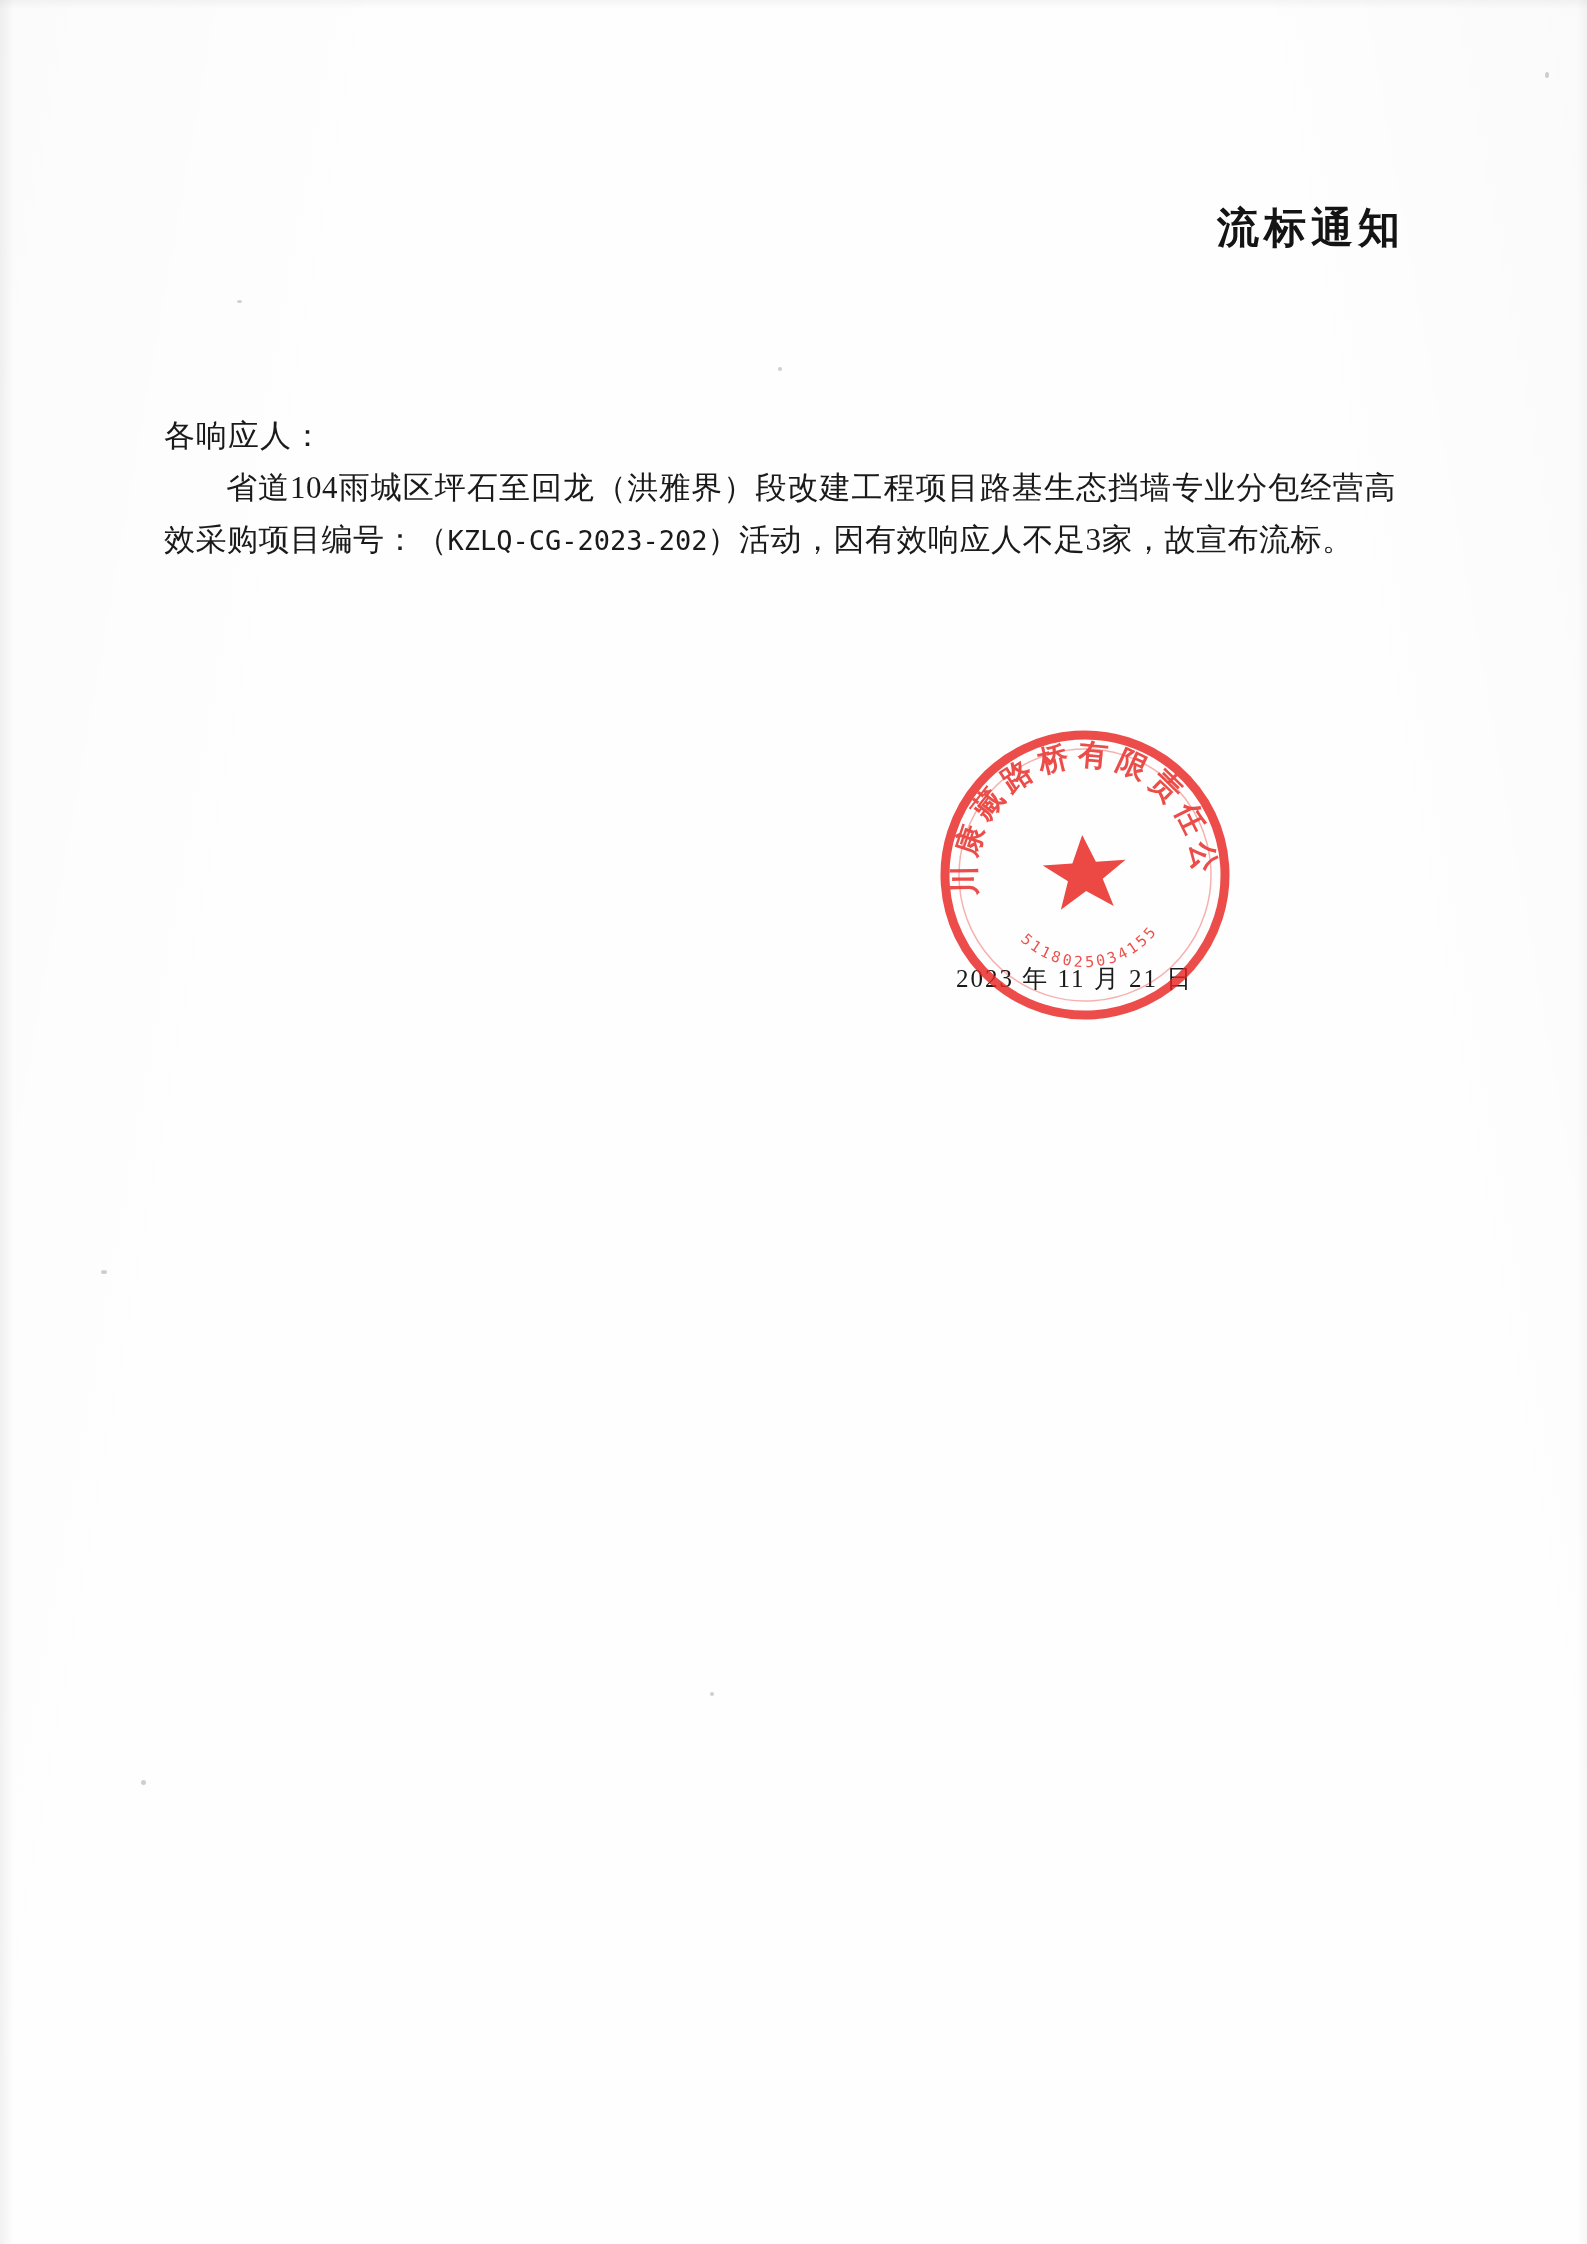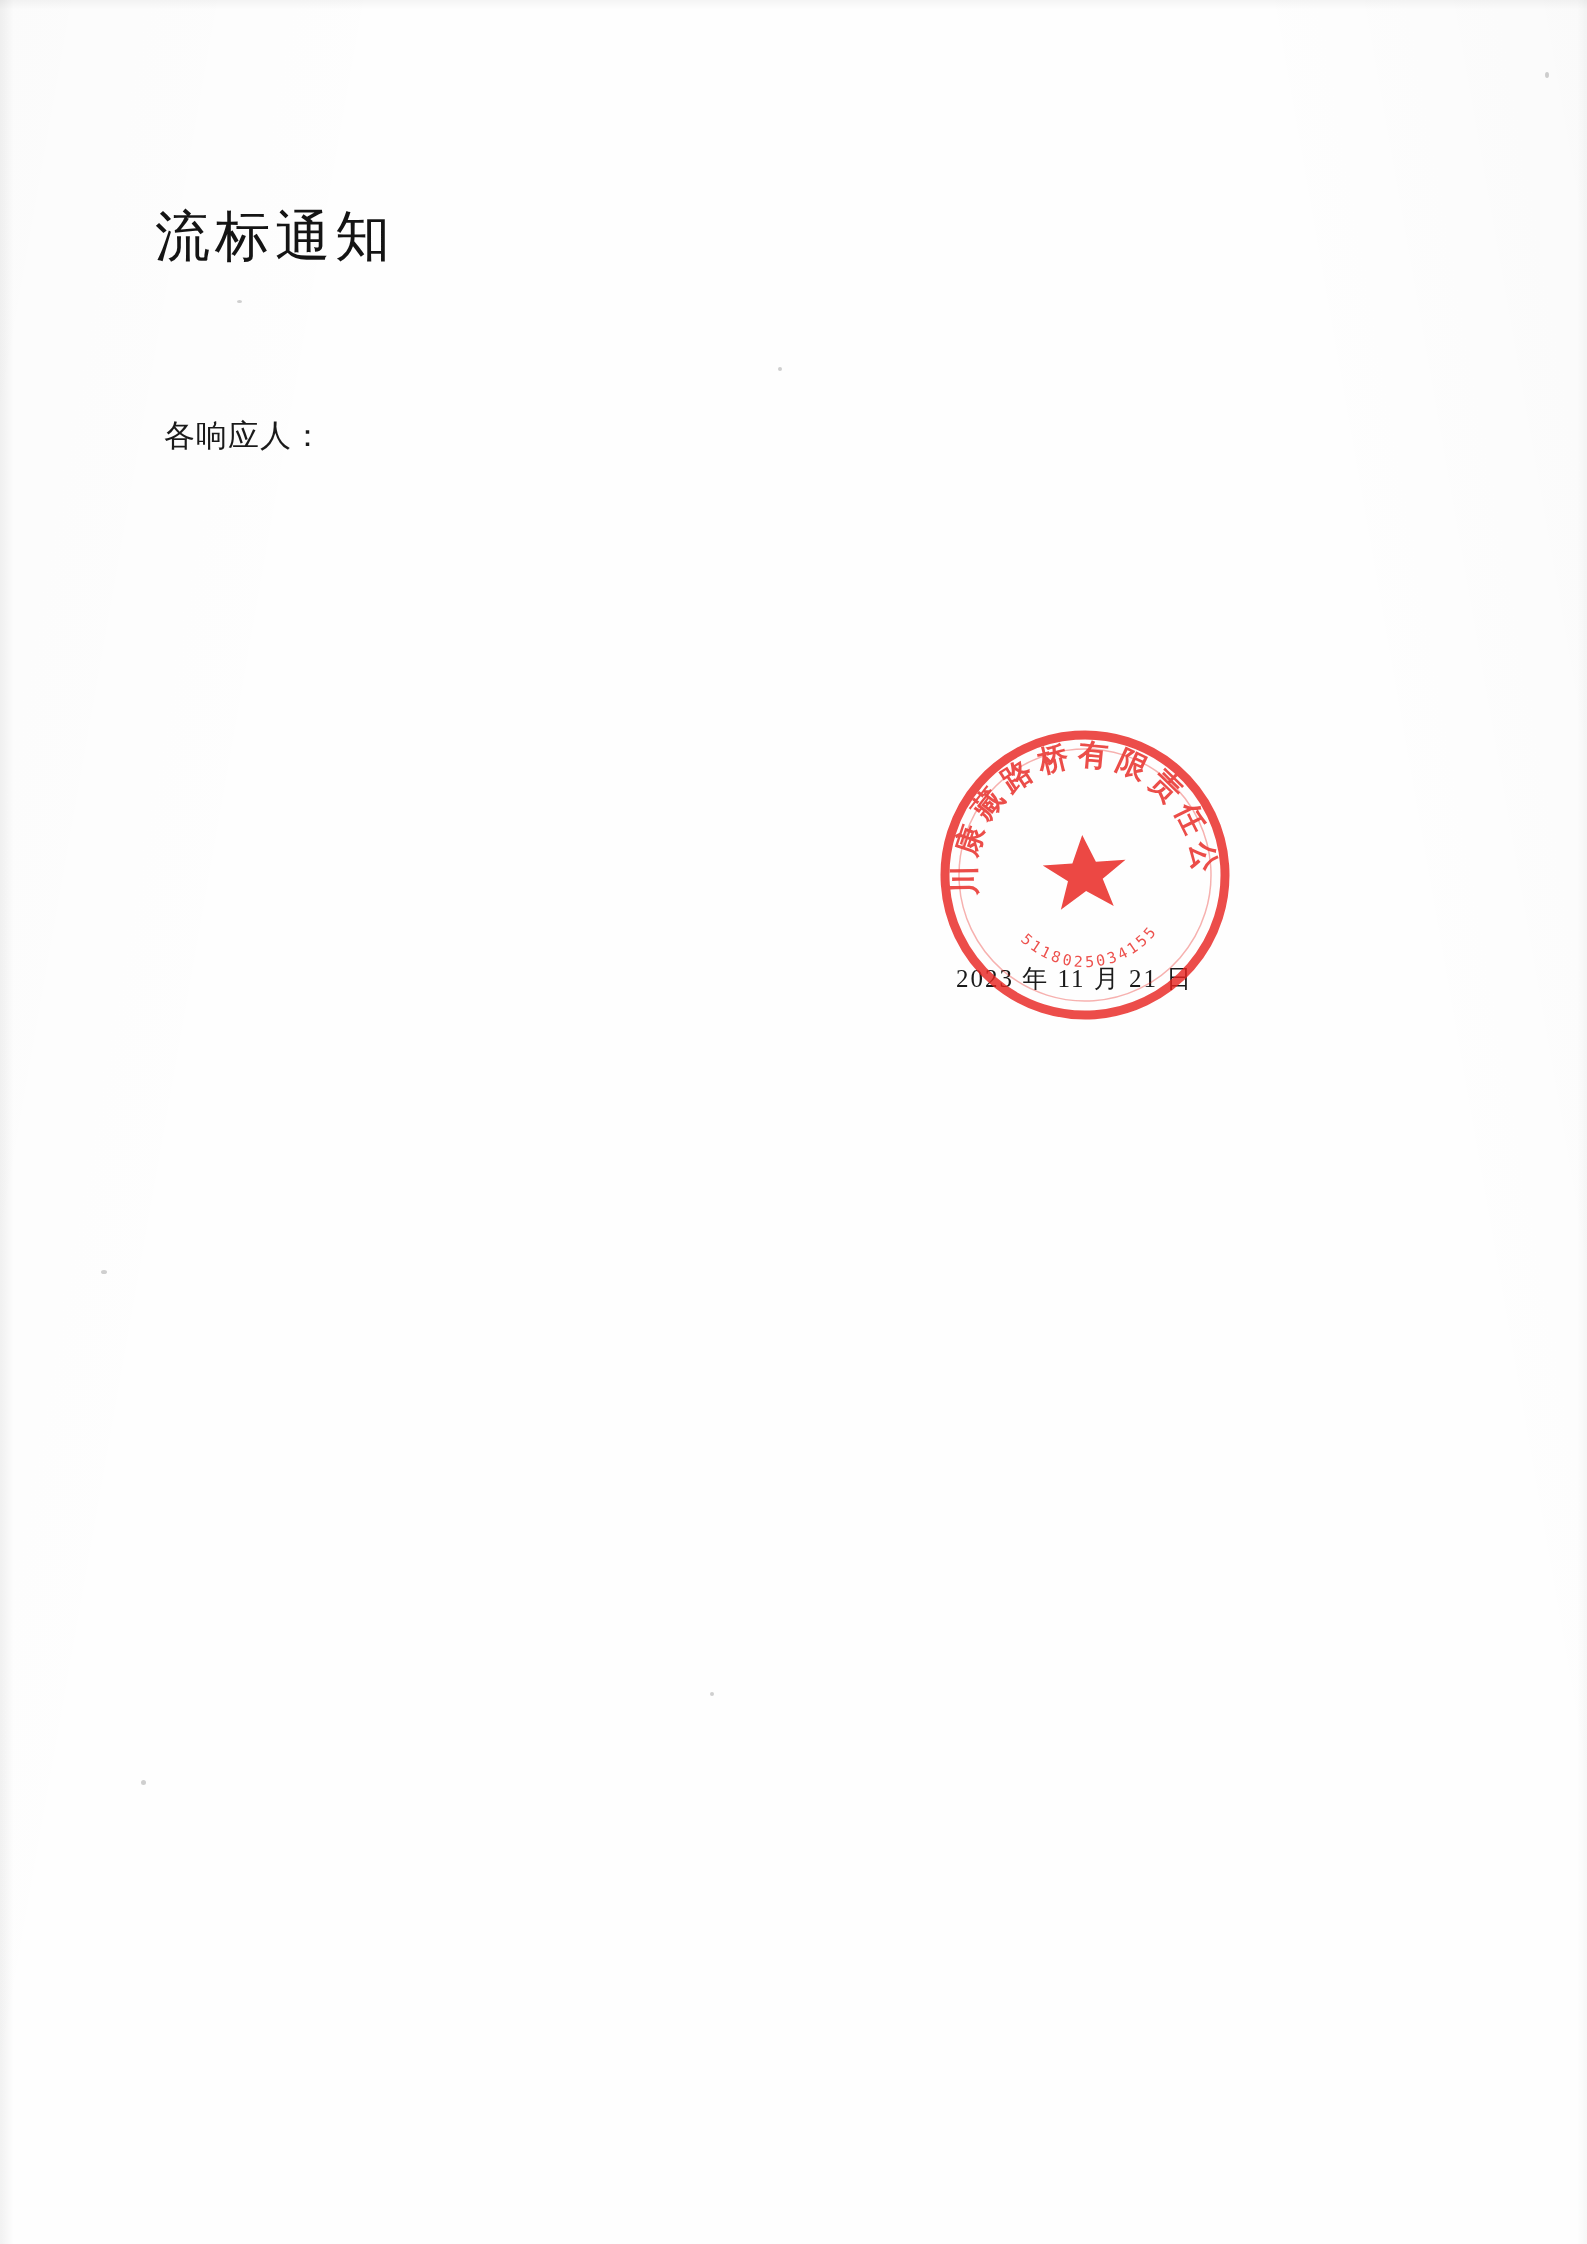--- a/index.html
+++ b/index.html
@@ -61,23 +61,23 @@
     top: 0;
     width: 1250px;
     height: 2244px;
   }
 
   .doc-title {
     position: absolute;
     left: 0;
     top: 200px;
     width: 1250px;
-    text-align: left;
-    font-size: 55px;
-    font-weight: normal;
+    text-align: right;
+    font-size: 42px;
+    font-weight: bold;
     letter-spacing: 5px;
     font-family: "DejaVu Serif", "Liberation Serif", serif;
     color: #141414;
   }
 
   .salutation {
     position: absolute;
     left: 9px;
     top: 395px;
     font-size: 31px;
@@ -152,20 +152,23 @@
   <div class="speck" style="left:101px;top:1270px;width:6px;height:4px;"></div>
   <div class="speck" style="left:141px;top:1780px;width:5px;height:5px;"></div>
   <div class="speck" style="left:710px;top:1692px;width:4px;height:4px;"></div>
 
   <div class="doc-body">
 
     <div class="doc-title">流标通知</div>
 
     <div class="salutation">各响应人：</div>
 
+    <div class="body-paragraph">
+      <span>省道104雨城区坪石至回龙（洪雅界）段改建工程项目路基生态挡墙专业分包经营高效采购项目编号：（</span><span class="code">KZLQ-CG-2023-202</span><span>）活动，因有效响应人不足3家，故宣布流标。</span>
+    </div>
 
 
     <div class="date-line">2023 年 11 月 21 日</div>
   </div>
 
   <div class="seal">
     <svg width="300" height="300" viewBox="0 0 300 300" xmlns="http://www.w3.org/2000/svg">
       <defs>
         <path id="arcTop" d="M 40,150 A 110,110 0 0 1 260,150"></path>
         <path id="arcBottom" d="M 58,150 A 92,92 0 0 0 242,150"></path>

